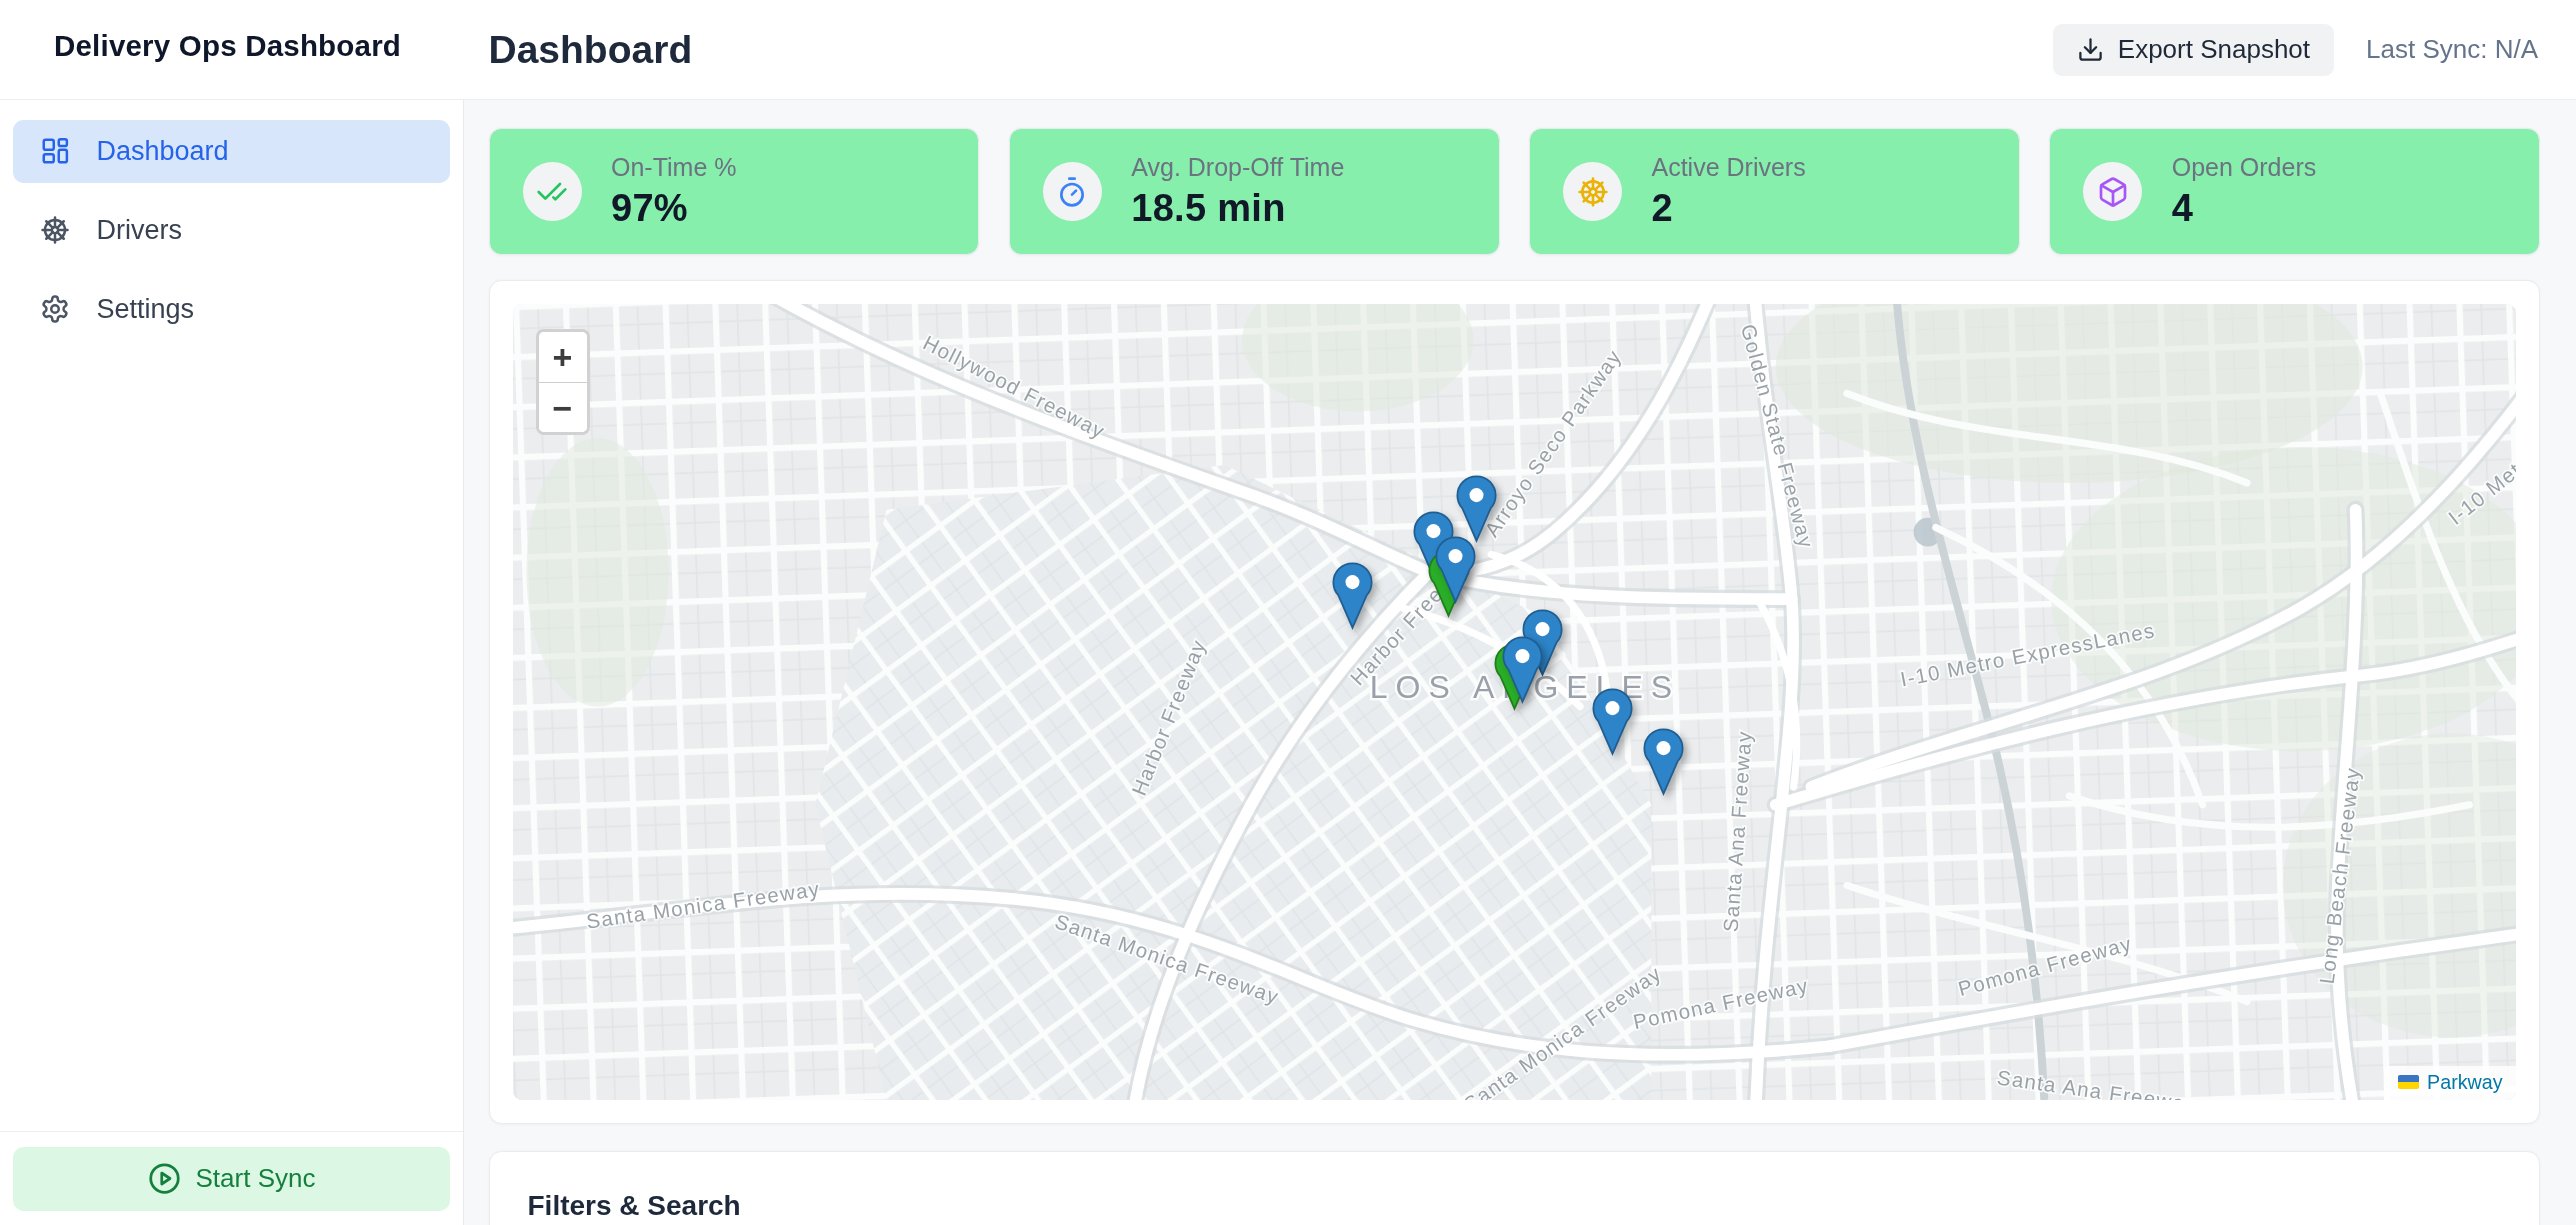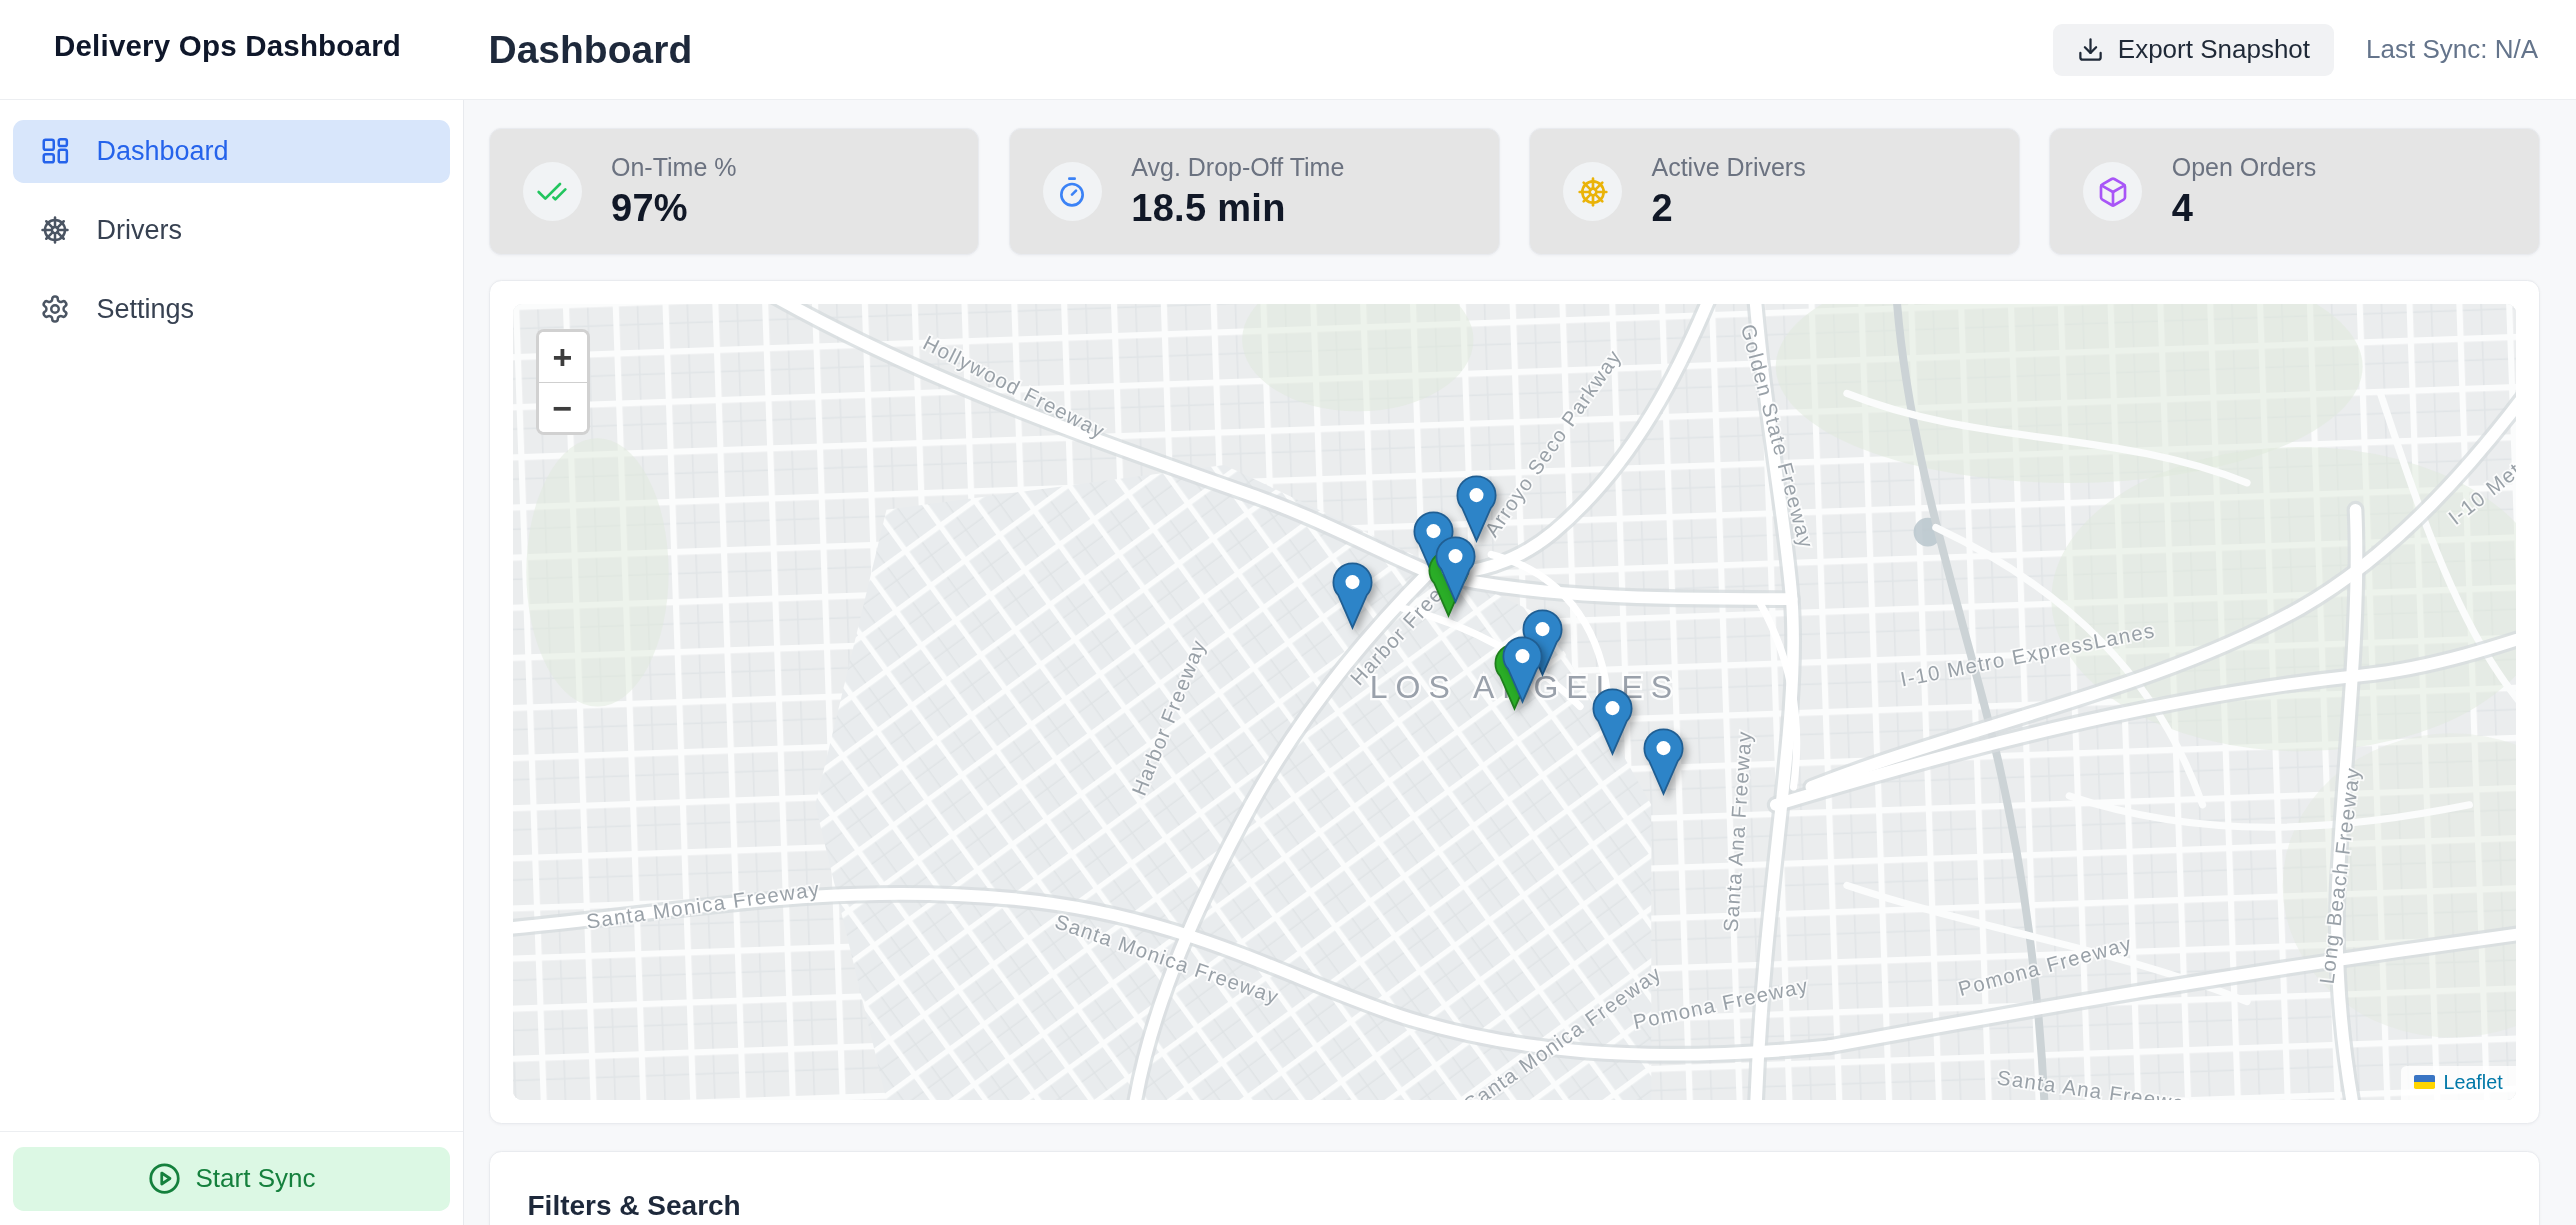--- a/index.html
+++ b/index.html
@@ -44,21 +44,21 @@
   .export-btn {
     height:52px; background:#f1f2f4; border:none; border-radius:9px;
     display:flex; align-items:center; gap:13.4px; padding:10px 24px;
     font-size:26px; color:#1f2937; font-weight:500; cursor:pointer; font-family:inherit;
   }
   .last-sync { font-size:26px; color:#64748b; }
   
   .content { padding:28px 36px 0 29.5px; }
   .stats-row { display:flex; gap:29.5px; }
   .stat-card {
-    flex:1; height:127px; background:#e5e5e5; border:1.8px solid #e9ebef; border-radius:12.5px;
+    flex:1; height:127px; background:#86efac; border:1.8px solid #e9ebef; border-radius:12.5px;
     display:flex; align-items:center; padding-left:33px;
     box-shadow:0 0.9px 2.7px rgba(16,24,40,.04);
   }
   .stat-icon-wrap {
     width:59px; height:59px; border-radius:50%; background:#f1f3f5;
     display:flex; align-items:center; justify-content:center; flex:none;
   }
   .stat-text { margin-left:29.5px; }
   .stat-label { font-size:25px; color:#6b7280; }
   .stat-value { font-size:38px; font-weight:700; color:#111827; margin-top:4.5px; letter-spacing:0.3px; }
@@ -378,21 +378,21 @@
   </svg></div>
           </div>
 
         <div class="zoom-ctrl">
           <div class="zoom-btn">+</div>
           <div class="zoom-btn">−</div>
         </div>
 
         <div class="attribution">
           <span class="ua-flag"></span>
-          <a href="#" class="leaflet-link">Leaflet</a>
+          <a href="#" class="leaflet-link">Parkway</a>
         </div>
       </div>
     </div>
 
     <div class="filters-card">
       <div class="filters-title">Filters &amp; Search</div>
     </div>
   </div>
 </div>
 

